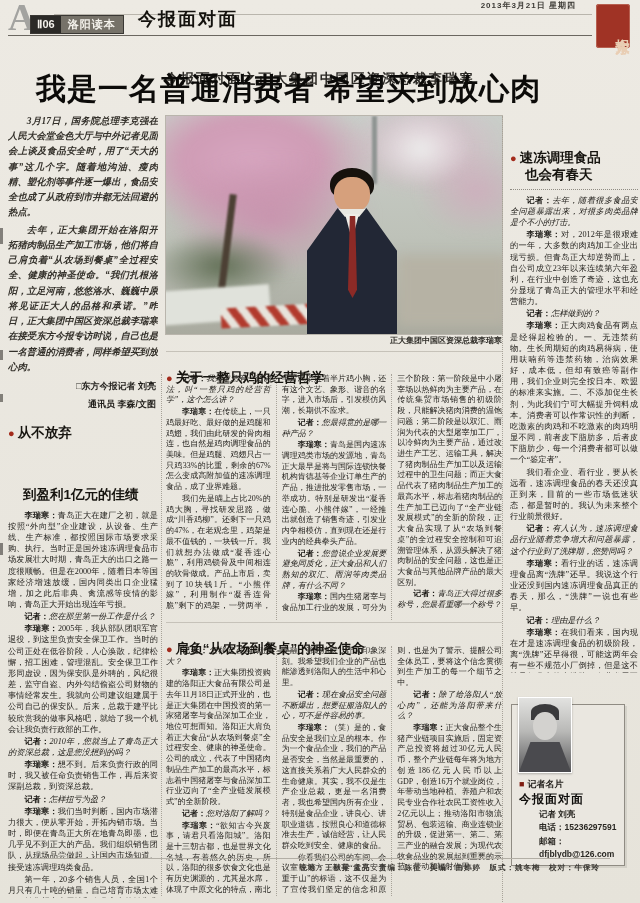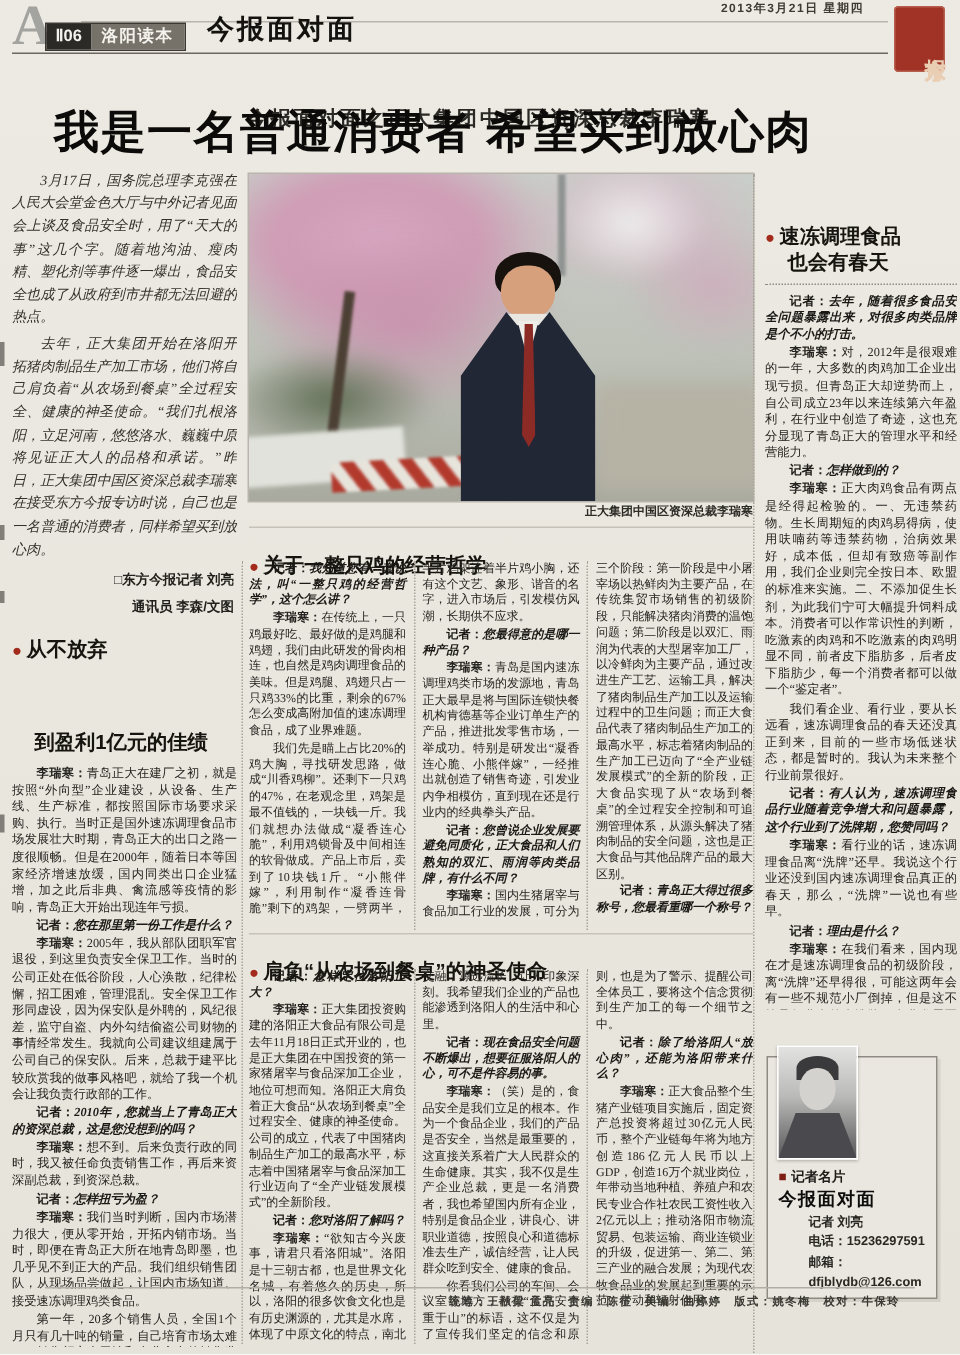--- a/index.html
+++ b/index.html
@@ -15,28 +15,28 @@
   .column-title{position:absolute;left:130px;top:8px;font:900 18px/1 "Liberation Sans",sans-serif;color:#14120e;letter-spacing:2px;}
   .masthead-rule{position:absolute;left:0;top:33px;width:584px;height:1px;background:#6b6760;}
   .mast-topline{position:absolute;left:46px;top:12px;width:538px;height:1px;background:#b9b5ac;}
   .date-line{position:absolute;right:56px;top:0;font:700 8px/1 "Liberation Sans",sans-serif;color:#3c3a35;letter-spacing:1px;}
   .seal{position:absolute;right:2px;top:2px;width:34px;height:44px;background:#9c2a1b;border-radius:3px;box-shadow:0 0 0 1px #b55949 inset;color:#e9cdb2;writing-mode:vertical-rl;text-orientation:upright;font:700 14px/1.15 "Liberation Serif",serif;text-align:center;padding-top:3px;box-sizing:border-box;opacity:.95;}
   
   .kicker{position:absolute;left:0;top:72px;width:640px;text-align:center;font:700 13.5px/1 "Liberation Serif",serif;color:#2b2925;letter-spacing:2px;}
   .headline{position:absolute;left:0;top:74px;width:640px;font:900 30px/1 "Liberation Sans",sans-serif;color:#0c0b09;letter-spacing:1px;margin-left:36px;}
   
   .para{margin:0 0 1px 0;text-indent:2em;text-align:justify;font-size:8.2px;line-height:1.36;color:#262420;}
-  .para.q{font-weight:700;font-style:italic;color:#1b1915;}
+  .para.q{font-weight:400;font-style:italic;color:#1b1915;}
   .para .lead{font-style:normal;}
   .sec-head{font:900 13.5px/1.25 "Liberation Sans",sans-serif;color:#16140f;}
   .bullet::before{content:"●";color:#a32b1c;margin-right:3px;font-size:11px;}
   .sq-bullet::before{content:"■";color:#7e1d12;margin-right:3px;font-size:9px;}
   
   .left-col{position:absolute;left:8px;top:114px;width:150px;height:784px;overflow:hidden;}
-  .intro .para{font-size:9.4px;line-height:1.62;font-weight:400;font-style:italic;color:#34312b;margin-bottom:2px;}
+  .intro .para{font-size:9.4px;line-height:1.62;font-weight:700;font-style:italic;color:#34312b;margin-bottom:2px;}
   .byline{ text-align:right;font:700 9px/1.5 "Liberation Sans",sans-serif;color:#211f1b;margin:5px 2px 0 0;}
   .left-sec-head{margin:13px 0 6px 0;}
   .left-sec-head .l2{padding-left:15px;margin-top:45px;}
   
   .photo-block{position:absolute;left:166px;top:116px;width:336px;}
   .photo{position:relative;width:336px;height:218px;background:linear-gradient(180deg,#c9cec9 0%,#bec2b9 55%,#a9aa9f 100%);overflow:hidden;box-shadow:0 0 0 1px #b9b5ac;}
   .ph{position:absolute;border-radius:50%;}
   .blur{filter:blur(6px);}
   .caption{margin-top:2px;text-align:right;font:700 8px/1.2 "Liberation Sans",sans-serif;color:#2e2c27;}
   .mid-head{position:absolute;left:166px;width:336px;border-top:1px solid #c6c2b9;padding-top:16px;}

